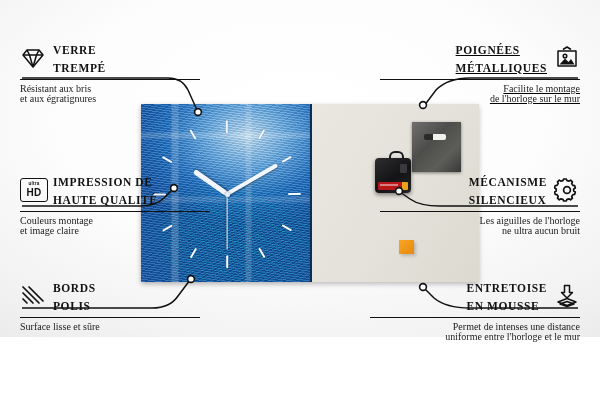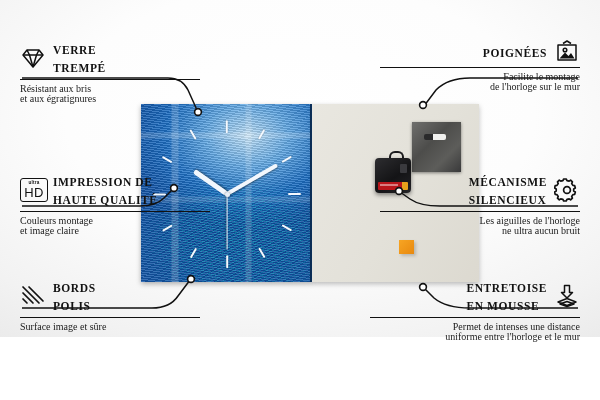--- a/index.html
+++ b/index.html
@@ -92,21 +92,21 @@
   .right .head{justify-content:flex-end;}
   .right .ctitle,.right .cdesc{text-align:right;}
   .icon{flex:0 0 auto;width:26px;height:24px;display:block;}
   .icon svg{display:block;width:100%;height:100%;}
   #lines{position:absolute;left:0;top:0;width:600px;height:400px;pointer-events:none;}
   .hdbadge{
     width:26px;height:22px;border:1.4px solid #111;border-radius:3px;
     display:flex;flex-direction:column;align-items:center;justify-content:center;line-height:1;
   }
   .hdbadge .u{font-size:4.6px;font-weight:bold;letter-spacing:.2px;font-family:"Liberation Sans",sans-serif;color:#111;}
-  .hdbadge .h{font-size:13px;font-weight:normal;letter-spacing:.3px;font-family:"Liberation Sans",sans-serif;color:#111;margin-top:.5px;}
+  .hdbadge .h{font-size:10px;font-weight:bold;letter-spacing:.3px;font-family:"Liberation Sans",sans-serif;color:#111;margin-top:.5px;}
 </style>
 </head>
 <body>
 
 <div id="stage">
 
   <div id="product">
 
     <div class="panel" id="clock-face"></div>
     <div class="seam"></div>
@@ -211,27 +211,28 @@
               <line x1="9" y1="3" x2="23" y2="17"></line>
         </g>
           </svg>
       </span>
       <span>
         <span class="ctitle">BORDS</span><br>
         <span class="ctitle">POLIS</span>
       </span>
     </div>
     <div class="rule"></div>
-    <div class="cdesc">Surface image et sûre</div>
-  </div>
-
-  <div class="callout right" style="right:20px;top:40px;width:200px;">
+    <div class="cdesc">Surface lisse et sûre</div>
+  </div>
+
+  <div class="callout right" style="right:20px;top:40px;width:200px;text-decoration:underline;">
     <div class="head">
       <span>
         <span class="ctitle">POIGNÉES</span><br>
+        <span class="ctitle">MÉTALLIQUES</span>
       </span>
       <span class="icon">
         <svg viewBox="0 0 26 24">
             <g fill="none" stroke="#111" stroke-width="1.5" stroke-linejoin="round">
           <path d="M9 3.5 L13 1 L17 3.5"></path>
               <rect x="4" y="5" width="18" height="15"></rect>
           <circle cx="11" cy="10" r="1.8"></circle>
               <path d="M5.5 18.5 L11 12.5 L14.5 16 L17 13 L20.5 18.5 Z" fill="#111" stroke="none"></path>
         </g>
           </svg>

